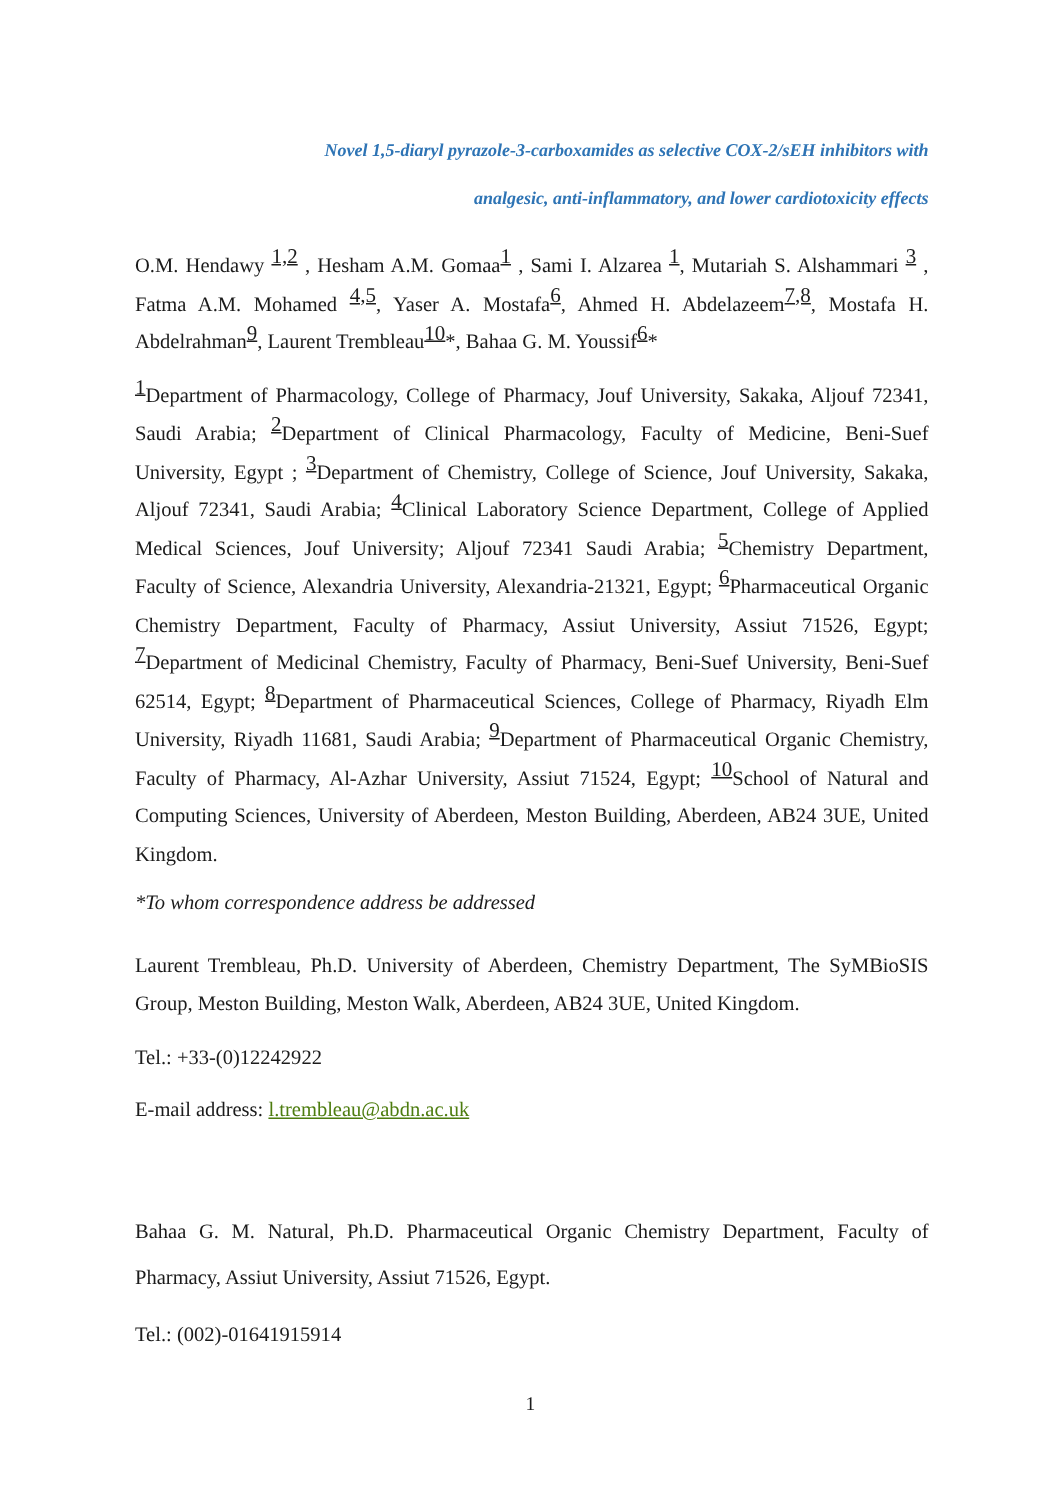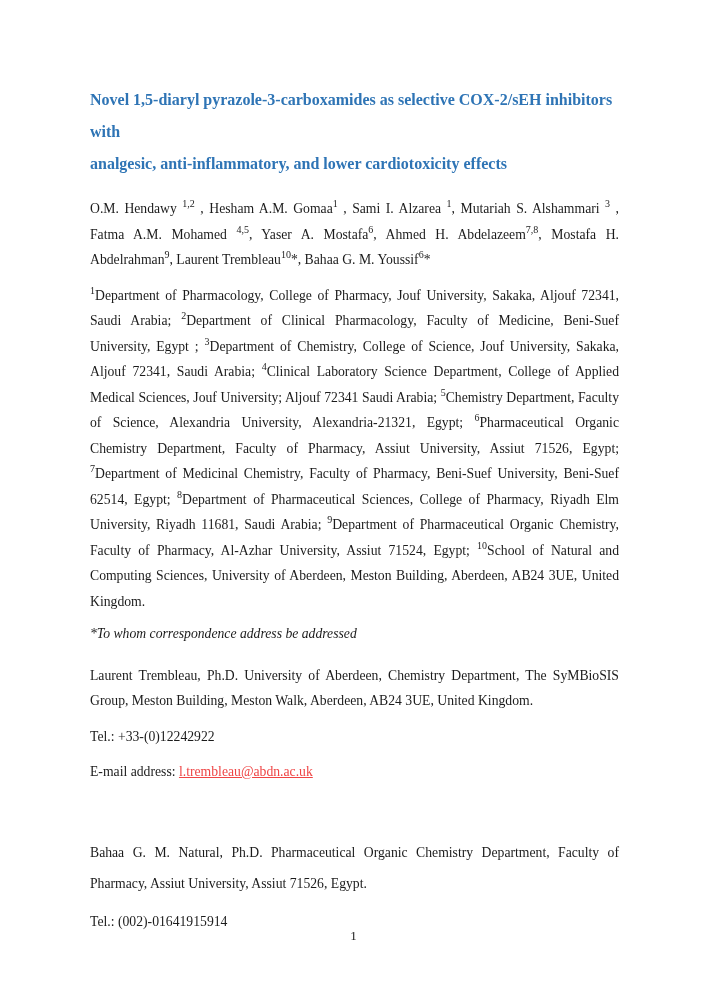--- a/index.html
+++ b/index.html
@@ -9,40 +9,41 @@
     -webkit-font-smoothing: antialiased;
   }
   .page {
     box-sizing: border-box;
     width: 707px; height: 1000px;
     padding: 84px 88px 0 90px;
     position: relative;
   }
   .title {
     margin: 0 0 16px 0;
-    text-align: left;
+    text-align: right;
     color: #2E74B5;
-    font-size: 16px;
+    font-size: 12px;
     font-weight: bold;
+    font-style: italic;
   }
   .title .tline { display: block; line-height: 32px; }
   .para {
     font-size: 13.7px;
     line-height: 25.5px;
     text-align: justify;
     margin: 0 0 7px 0;
   }
-  .para sup { font-size: 10px; line-height: 0; vertical-align: super; }
+  .para sup { font-size: 14px; line-height: 0; vertical-align: super; text-decoration: underline; }
   .b { font-weight: normal; }
   .i { font-style: italic; }
   .note { text-align: left; margin-top: 4px; margin-bottom: 16px; }
   .gap-before { margin-top: 10px; }
   .big-gap-before { margin-top: 52px; }
   .loose { line-height: 31px; }
-  a.link { color: #ef4444; text-decoration: underline; cursor: pointer; }
+  a.link { color: #4d7c0f; text-decoration: underline; cursor: pointer; }
   .pageno {
     position: absolute;
     bottom: 56px; left: 0;
     width: 100%;
     text-align: center;
     font-size: 13px;
     color: #1b1b1b;
   }
 </style>
 </head>

